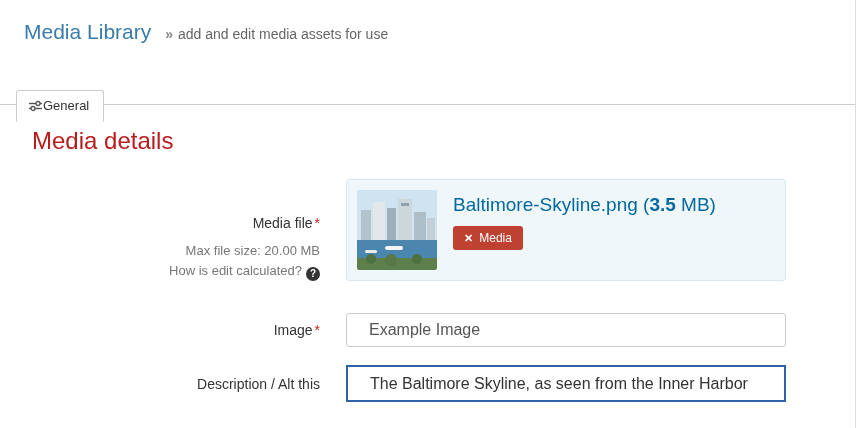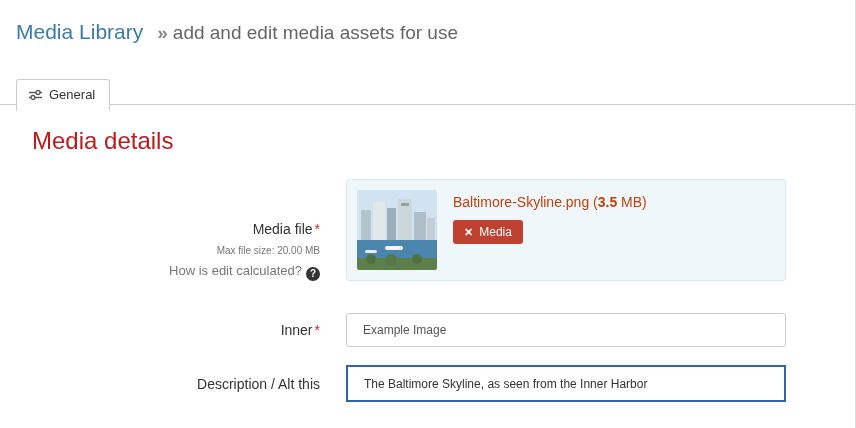--- a/index.html
+++ b/index.html
@@ -9,79 +9,79 @@
     font-family:"Liberation Sans", sans-serif;
     color:#333; overflow:hidden; position:relative;
   }
   .page {
     width:856px; height:428px;
     border-right:1px solid #ddd;
     background:#fff;
   }
 
   
-  .header { padding:20px 16px 0 16px; display:flex; align-items:baseline; }
+  .header { padding:20px 16px 0 24px; display:flex; align-items:baseline; }
   .page-title { font-size:21px; font-weight:400; color:#3a7ca8; }
-  .subtitle { margin-left:14px; font-size:19px; color:#666; }
+  .subtitle { margin-left:14px; font-size:14px; color:#666; }
   .subtitle .sep { color:#888; font-weight:bold; margin-right:5px; }
 
   
   .tabbar { margin-top:28px; border-bottom:1px solid #ccc; padding-left:16px; }
   .tab {
-    display:inline-flex; align-items:center; gap:7px;
+    display:inline-flex; align-items:center; gap:1px;
     padding:7px 14px 8px 12px;
     border:1px solid #ccc; border-bottom:1px solid #fff;
     border-radius:3px 3px 0 0;
-    background:#fff; position:relative; top:7px;
+    background:#fff; position:relative; top:18px;
     font-size:13px; color:#333; cursor:pointer;
   }
   .tab .icon-sliders { display:inline-block; line-height:0; }
 
   
   .content { padding:22px 16px 0 32px; }
   .section-title { font-size:24px; font-weight:400; color:#b91c1c; }
 
   .form { margin-top:24px; }
   .form-row { display:flex; align-items:flex-end; }
   .label-col { width:314px; text-align:right; padding-right:26px; flex:none; }
   .ctrl-col { flex:none; }
   .field-label { font-size:14px; color:#333; line-height:20px; }
   .req { color:#cc2222; margin-left:2px; }
-  .hint { font-size:10px; color:#777; line-height:20px; margin-top:2px; }
+  .hint { font-size:13px; color:#777; line-height:20px; margin-top:8px; }
   .help-line { font-size:13px; color:#777; line-height:20px; cursor:pointer; }
   .q-icon {
     display:inline-block; width:14px; height:14px; line-height:14px;
     border-radius:50%; background:#333; color:#fff;
     font-size:10px; font-weight:bold; text-align:center;
     vertical-align:-2px; margin-left:4px;
   }
 
   
   .upload-box {
     width:440px; min-height:100px;
     background:#f0f7fb; border:1px solid #d9e8f1; border-radius:3px;
     padding:10px; display:flex; gap:16px; align-items:flex-start;
   }
   .thumb { width:80px; height:80px; flex:none; border-radius:2px; overflow:hidden; display:block; }
   .file-info { padding-top:4px; }
-  .file-name { font-size:14px; color:#c2410c; }
+  .file-name { font-size:19px; color:#0369a1; }
   .btn-remove {
     margin-top:10px; display:inline-flex; align-items:center; gap:6px;
     background:#bf4132; color:#fff; border:none; border-radius:3px;
     padding:5px 11px; font-size:12px; font-family:inherit; cursor:pointer;
   }
   .btn-remove .x { font-size:11px; font-weight:bold; }
 
   
   .row-name { margin-top:32px; align-items:center; }
   .row-desc { margin-top:18px; align-items:center; }
   .text-input {
     width:440px; height:34px;
     border:1px solid #ccc; border-radius:3px;
-    padding:6px 16px; font-size:12px; color:#555;
+    padding:6px 22px; font-size:16px; color:#555;
     font-family:inherit; background:#fff; outline:none;
   }
   .text-input.focused {
     height:37px;
     border:2px solid #2f63a7; border-radius:0; color:#333;
   }
 
   .bottom-rule { margin:30px 16px 0 16px; border-top:1px solid #ddd; }
 </style>
 </head>
@@ -153,21 +153,21 @@
                 <span>Media</span>
               </button>
             </div>
           </div>
         </div>
       </div>
 
       <div class="form-row row-name">
         <div class="label-col">
           <span class="field-label">
-            <span>Inner</span><span class="req">*</span>
+            <span>Image</span><span class="req">*</span>
           </span>
         </div>
         <div class="ctrl-col">
           <input class="text-input" type="text" value="Example Image" style="">
         </div>
       </div>
 
       <div class="form-row row-desc">
         <div class="label-col">
           <span class="field-label">Description / Alt this</span>

